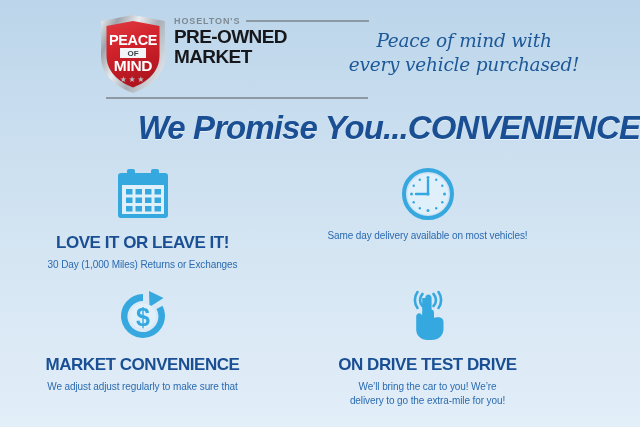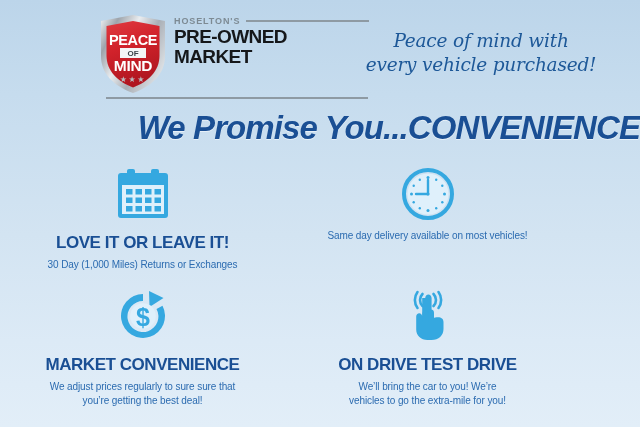--- a/index.html
+++ b/index.html
@@ -65,21 +65,21 @@
   .bottom-rule {
     position: absolute;
     left: 10px; top: 89px;
     width: 262px; height: 2px;
     background: #8e9aa3;
   }
 
   
   .tagline {
     position: absolute;
-    left: 365px; top: 29px;
+    left: 348px; top: 29px;
     width: 232px;
     text-align: center;
     font-family: "DejaVu Serif", serif;
     font-style: italic;
     font-size: 18.5px;
     line-height: 1.32;
     color: #1d5898;
     letter-spacing: -0.2px;
   }
 
@@ -253,22 +253,21 @@
         <div class="icon-box">
           <svg width="54" height="54" viewBox="0 0 54 54" xmlns="http://www.w3.org/2000/svg">
             <path d="M27 5 A22 22 0 1 0 46.5 16.8 L40.5 20 A15.5 15.5 0 1 1 27 12 Z" fill="#35a8e0"></path>
             <path d="M33 2 L47.5 9 L33.5 18 Z" fill="#35a8e0"></path>
             <circle cx="27" cy="27" r="12.8" fill="#dff0fb"></circle>
             <text x="27" y="37" text-anchor="middle" fill="#35a8e0" font-family="Liberation Sans, sans-serif" font-size="25" font-weight="bold">$</text>
           </svg>
         </div>
         <div class="feat-title">MARKET CONVENIENCE</div>
         <div class="feat-desc">
-          <div>We adjust prices regularly to sure sure that</div>
-          <div>you’re getting the best deal!</div>
+          <div>We adjust adjust regularly to make sure that</div>
         </div>
       </div>
 
       <div class="cell">
         <div class="icon-box">
           <svg width="54" height="54" viewBox="0 0 54 54" xmlns="http://www.w3.org/2000/svg">
             <g fill="none" stroke="#35a8e0" stroke-width="2.6" stroke-linecap="round">
               <path d="M21.5 17 A8.5 8.5 0 0 1 21.5 5"></path>
               <path d="M16.5 19 A13.5 13.5 0 0 1 16.5 3"></path>
               <path d="M32.5 17 A8.5 8.5 0 0 0 32.5 5"></path>
@@ -282,20 +281,20 @@
                      L21.2 33.5 L21.2 9 Z" fill="#35a8e0"></path>
             <g fill="#35a8e0">
               <path d="M21.4 24.6 C21.4 22.8 22.7 21.6 24.3 21.6 C25.9 21.6 27.2 22.8 27.2 24.6 L27.2 33 L21.4 33 Z"></path>
               <path d="M27.2 23.6 C27.2 21.8 28.5 20.6 30.1 20.6 C31.7 20.6 33 21.8 33 23.6 L33 33 L27.2 33 Z"></path>
             </g>
           </svg>
         </div>
         <div class="feat-title">ON DRIVE TEST DRIVE</div>
         <div class="feat-desc">
           <div>We’ll bring the car to you! We’re</div>
-          <div>vehicles to go the extra-mile for you!</div>
+          <div>delivery to go the extra-mile for you!</div>
         </div>
       </div>
 
     </div>
   </div>
 
 </div>
 
 </body></html>

